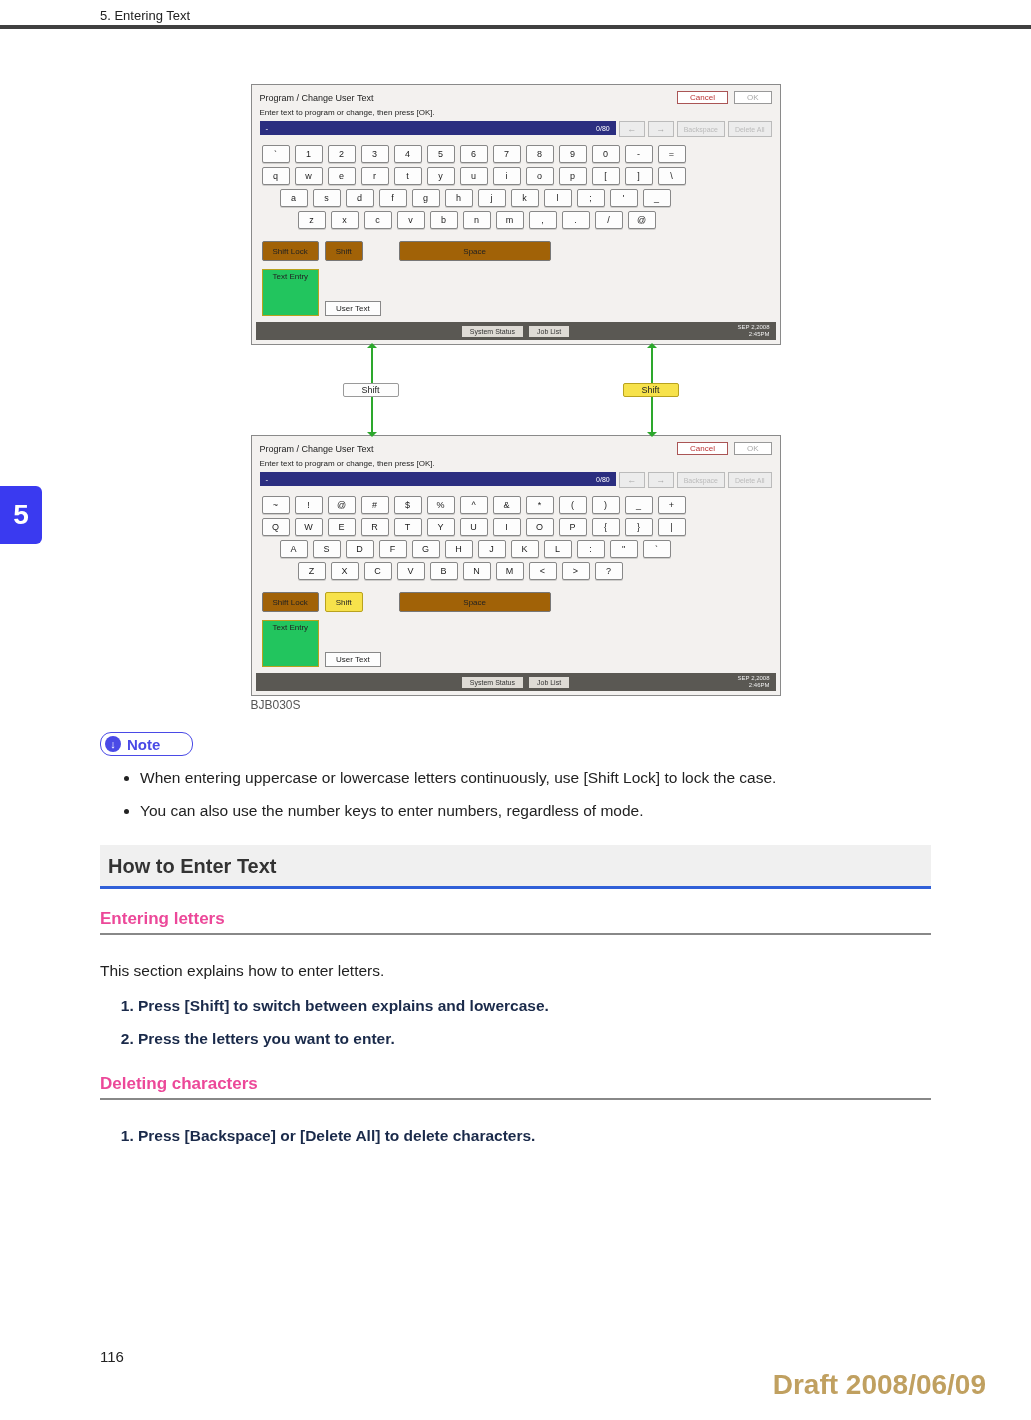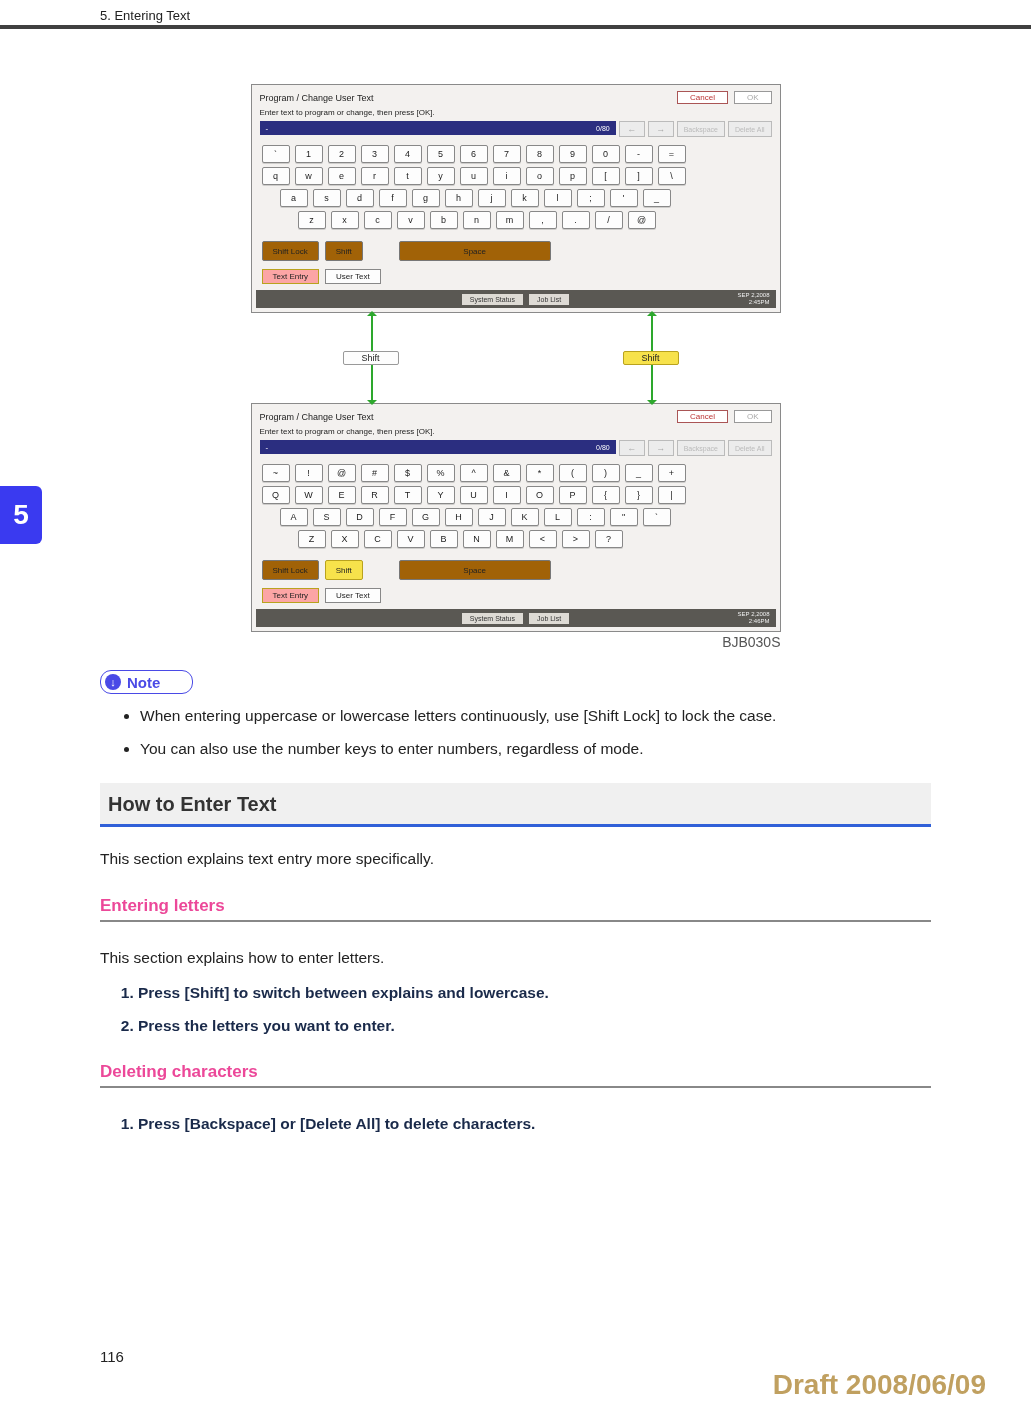--- a/index.html
+++ b/index.html
@@ -153,22 +153,22 @@
     background:#a16207;
     border:1px solid #777;
     border-radius:2px;
     padding:0 10px;
     display:flex;align-items:center;justify-content:center;
     font-size:8px;
   }
   .modbtn.wide { width:130px; }
   .modbtn.yellow { background:#f7e24b; border-color:#b9a21e; }
   .tab-row { display:flex; gap:6px; padding:4px 6px; }
-  .entry-tab { padding:2px 10px; font-size:8px; background:#fca5a5; border:1px solid #b9a21e; }
-  .entry-tab.off { background:#fdfdfd; border-color:#888; }
+  .entry-tab { padding:2px 10px; font-size:8px; background:#22c55e; border:1px solid #b9a21e; }
+  .entry-tab.off { background:#fdfdfd; border-color:#888;margin-top:32px; }
   .statusbar {
     margin-top:2px;
     background:#5a5853;
     height:18px;
     display:flex;
     align-items:center;
     justify-content:center;
     gap:6px;
     position:relative;
   }
@@ -199,21 +199,21 @@
     position:absolute;
     top:38px;
     transform:translateX(-50%);
     padding:1px 18px;
     font-size:9px;
     background:#fdfdfd;
     border:1px solid #999;
     border-radius:2px;
   }
   .shift-lbl.yellow { background:#f7e24b; border-color:#b9a21e; }
-  .fig-code { text-align:right; font-size:14px; color:#555; margin:2px 0 14px; }
+  .fig-code { text-align:left; font-size:12px; color:#555; margin:2px 0 14px; }
 
   
   .note-badge {
     display:inline-flex;
     align-items:center;
     gap:6px;
     border:1px solid #4a4ae6;
     border-radius:11px;
     padding:0 32px 0 4px;
     height:22px;
@@ -473,21 +473,20 @@
       <span class="note-circle">↓</span>
       <span class="note-text">Note</span>
     </div>
     <ul class="notes">
       <li>When entering uppercase or lowercase letters continuously, use [Shift Lock] to lock the case.</li>
       <li>You can also use the number keys to enter numbers, regardless of mode.</li>
     </ul>
 
     
     <div class="h2-sec">How to Enter Text</div>
-    <p class="body-p">This section explains text entry more specifically.</p>
 
     
     <div class="h3-sec">Entering letters</div>
     <p class="body-p" style="margin-bottom:12px">This section explains how to enter letters.</p>
     <ol class="steps">
       <li>Press [Shift] to switch between explains and lowercase.</li>
       <li>Press the letters you want to enter.</li>
     </ol>
 
     

